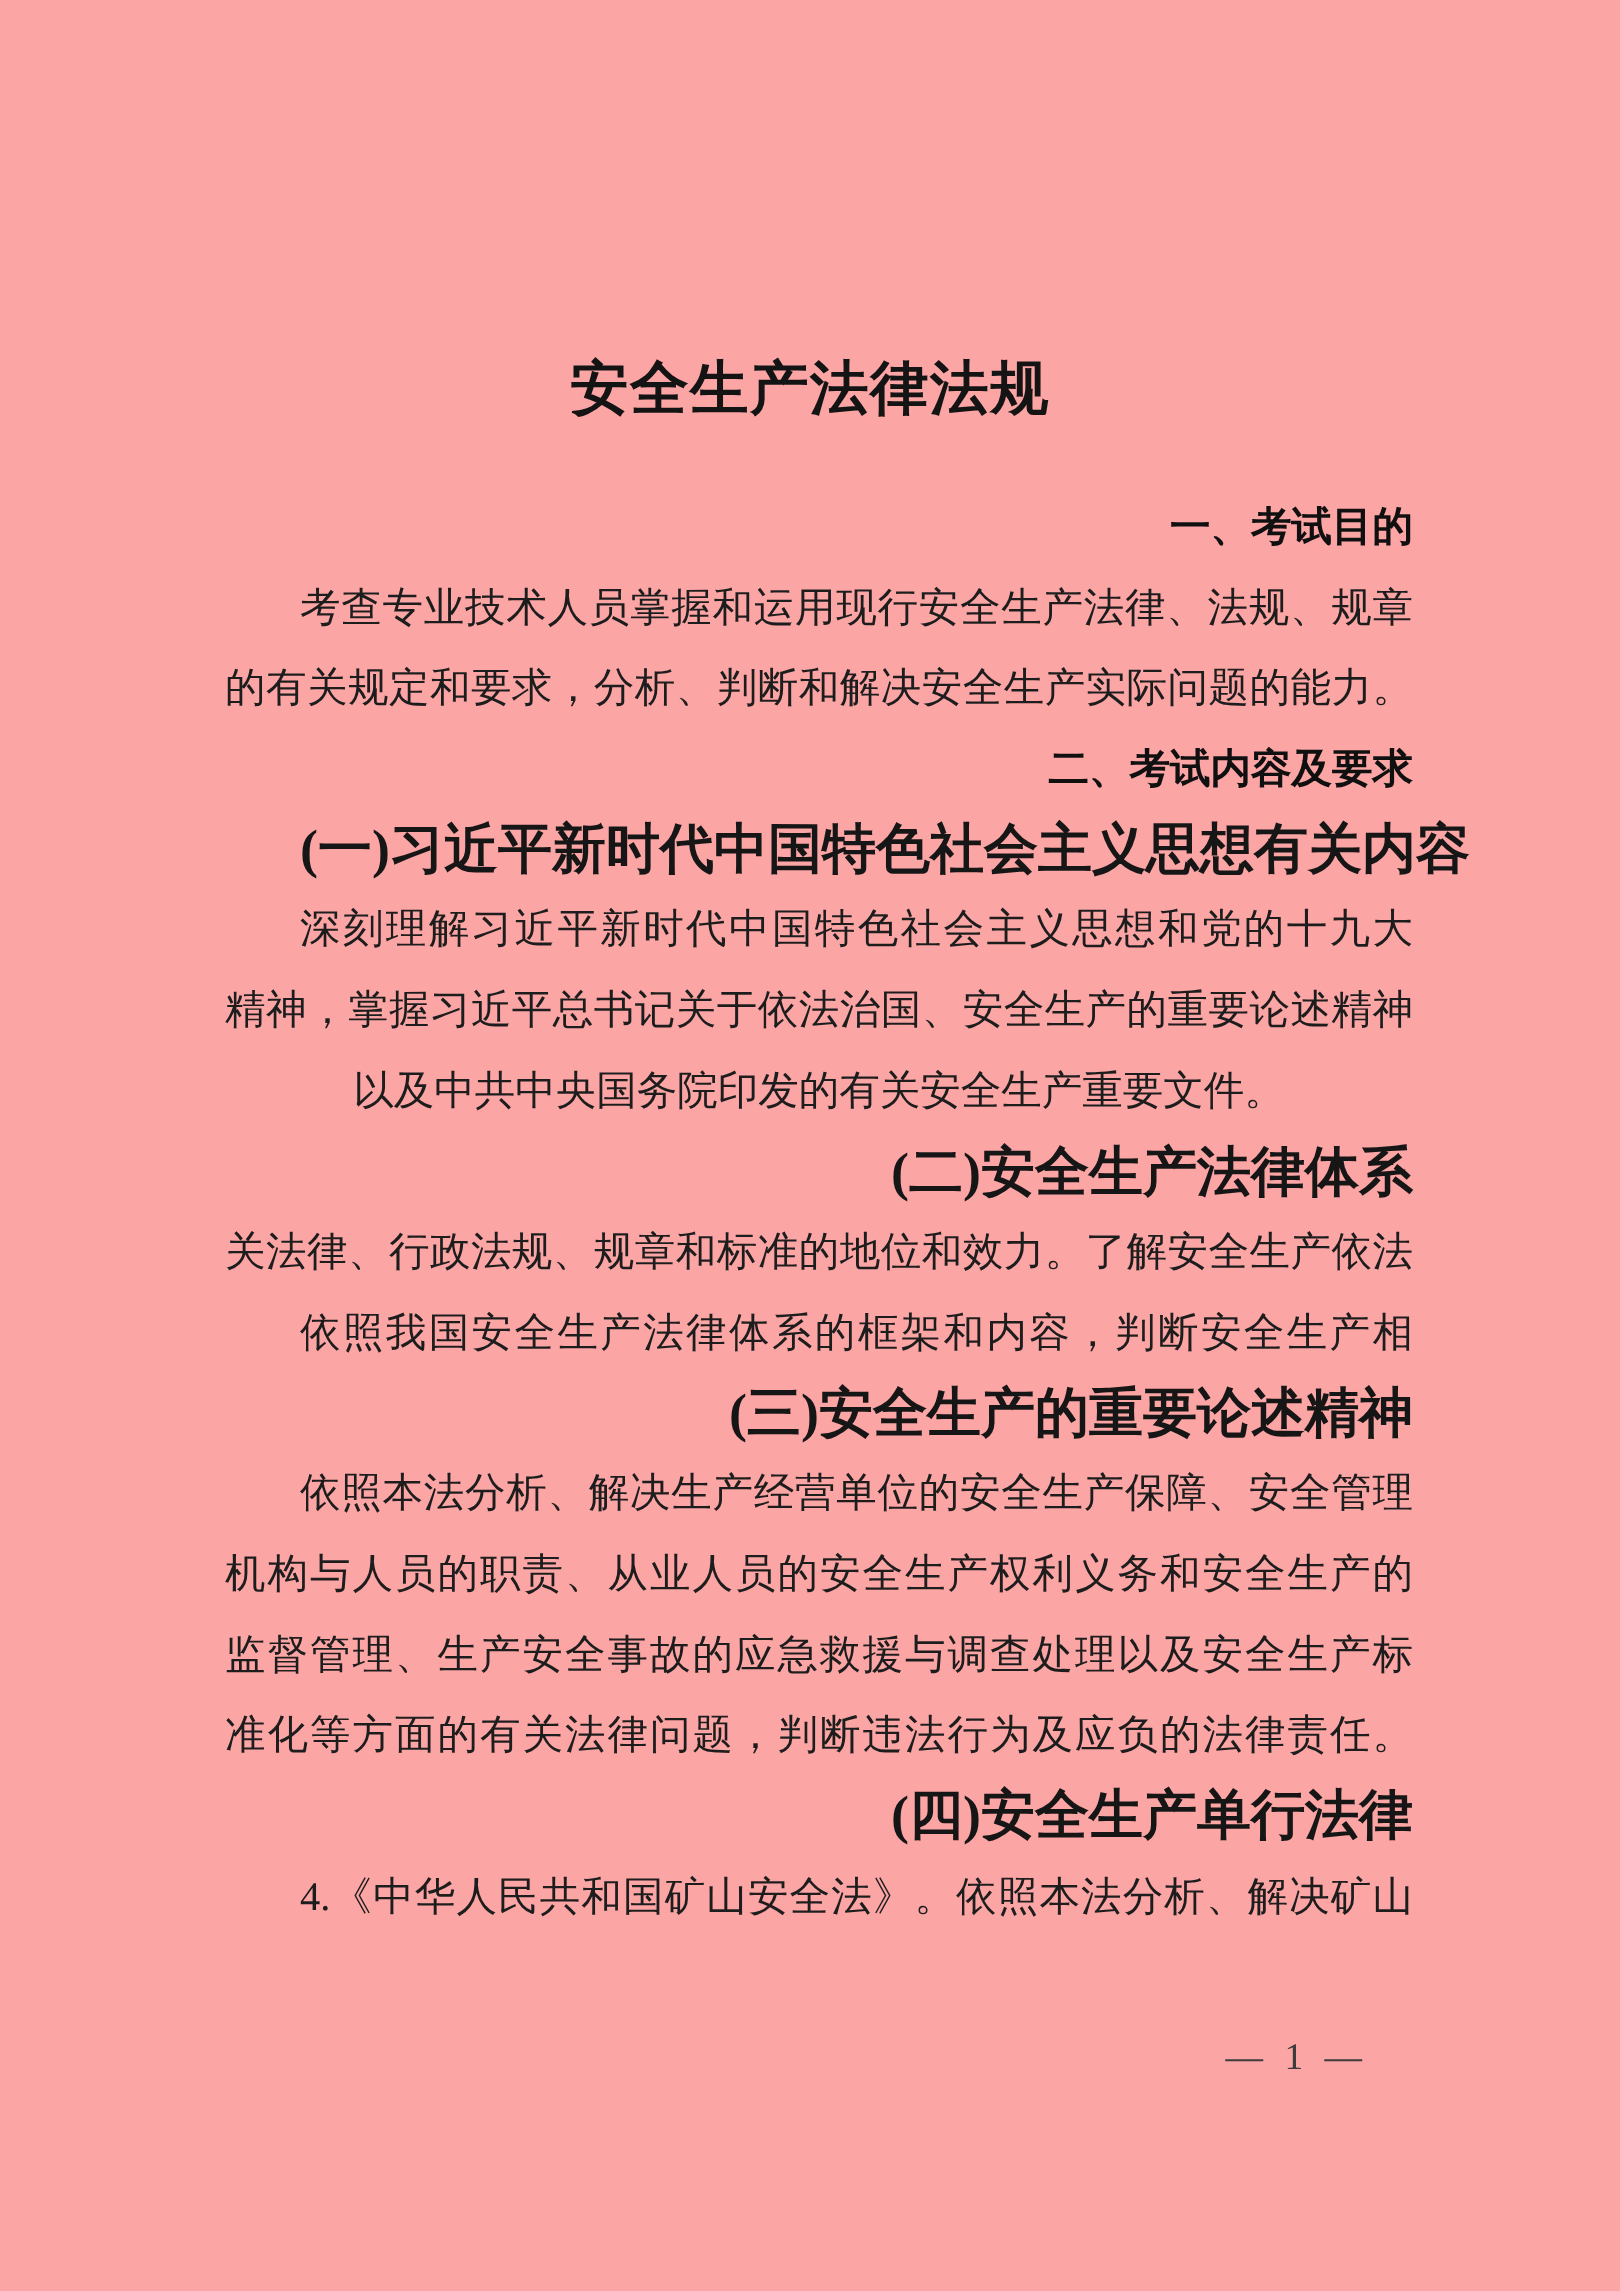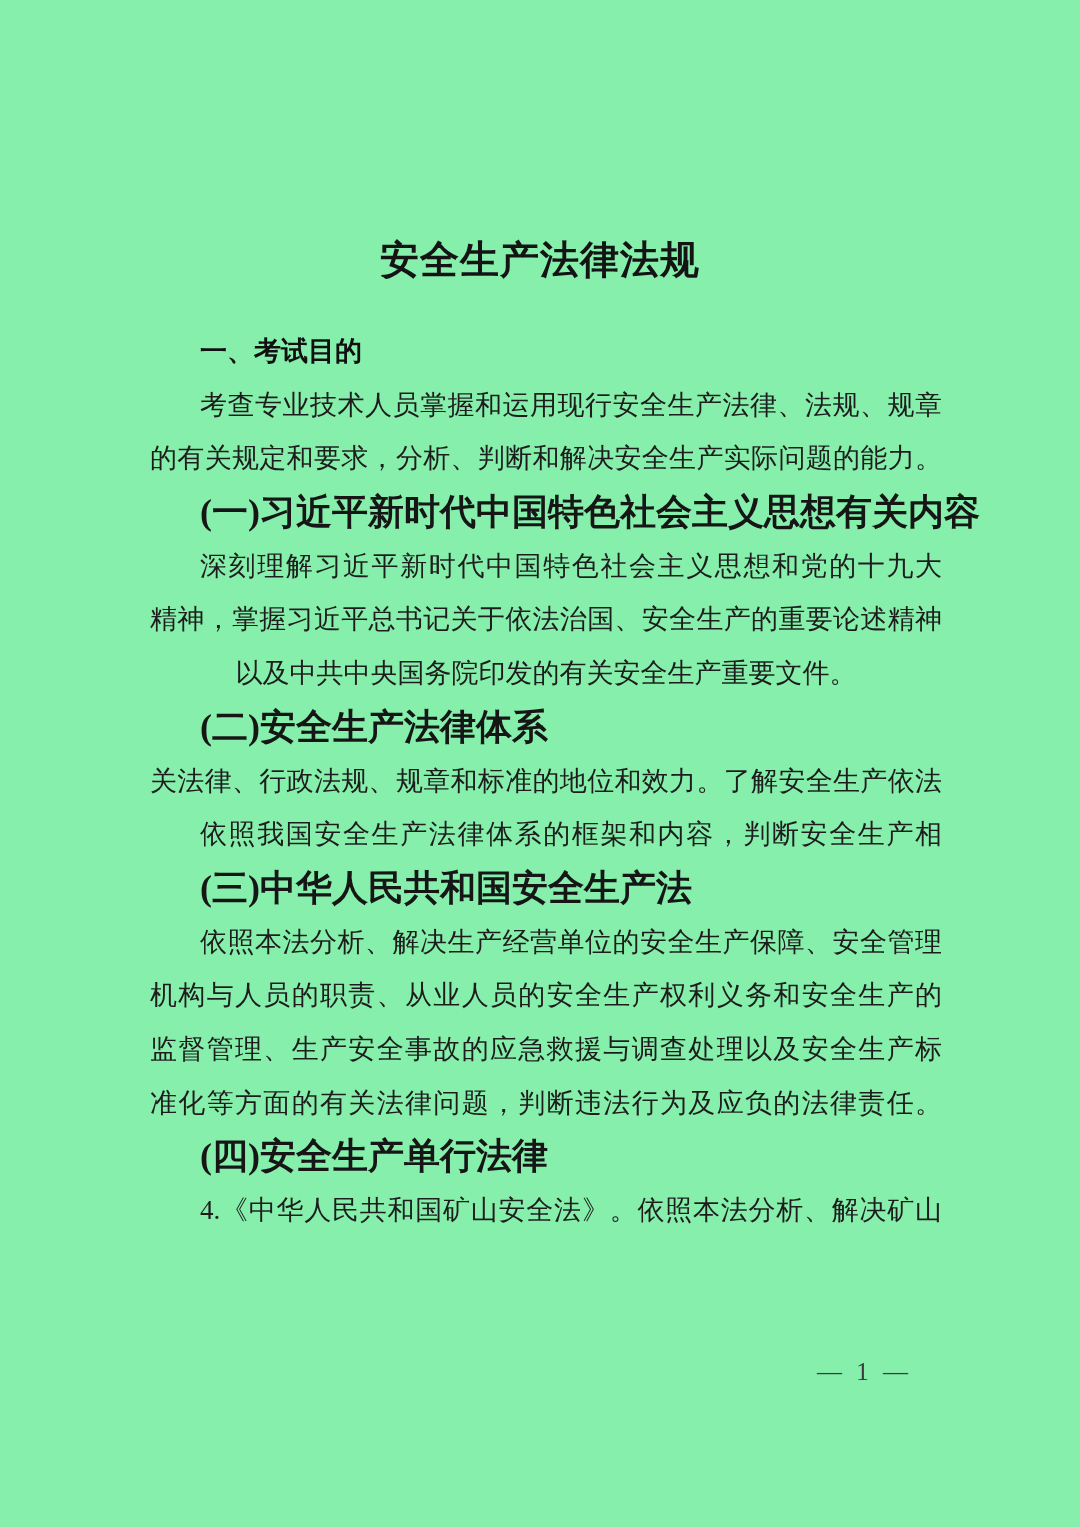--- a/index.html
+++ b/index.html
@@ -5,21 +5,21 @@
   html, body {
     margin: 0;
     padding: 0;
     background: #e8e8e8;
   }
   .page {
     position: relative;
     width: 1080px;
     height: 1527px;
     margin: 0 auto;
-    background: #86efac;
+    background: #fca5a5;
     overflow: hidden;
     font-family: "Liberation Serif", "DejaVu Serif", serif;
     color: #1d1d1d;
   }
   .doc-title {
     position: absolute;
     top: 232px;
     left: 0;
     width: 100%;
     height: 56px;
@@ -36,21 +36,21 @@
     left: 150px;
     width: 792px;
   }
   .line {
     height: 53.7px;
     line-height: 53.7px;
     font-size: 27px;
     white-space: nowrap;
     color: #1d1d1d;
   }
-  .line.indent { padding-left: 50px; }
+  .line.indent { padding-left: 50px; text-align: right; }
   .line.stretch {
     white-space: normal;
     text-align: justify;
     text-align-last: justify;
     text-justify: inter-character;
     overflow: hidden;
   }
   .line.heading {
     font-family: "Liberation Sans", "DejaVu Sans", sans-serif;
     font-weight: bold;
@@ -81,28 +81,29 @@
 </head>
 <body>
 
 <div class="page">
   <div class="doc-title">安全生产法律法规</div>
 
   <div class="content">
       <div class="line heading indent">一、考试目的</div>
       <div class="line body indent stretch">考查专业技术人员掌握和运用现行安全生产法律、法规、规章</div>
       <div class="line body stretch">的有关规定和要求，分析、判断和解决安全生产实际问题的能力。</div>
+      <div class="line heading indent">二、考试内容及要求</div>
       <div class="line subheading indent">(一)习近平新时代中国特色社会主义思想有关内容</div>
       <div class="line body indent stretch">深刻理解习近平新时代中国特色社会主义思想和党的十九大</div>
       <div class="line body stretch">精神，掌握习近平总书记关于依法治国、安全生产的重要论述精神</div>
       <div class="line body">以及中共中央国务院印发的有关安全生产重要文件。</div>
       <div class="line subheading indent">(二)安全生产法律体系</div>
       <div class="line body stretch">关法律、行政法规、规章和标准的地位和效力。了解安全生产依法</div>
       <div class="line body indent stretch">依照我国安全生产法律体系的框架和内容，判断安全生产相</div>
-      <div class="line subheading indent">(三)中华人民共和国安全生产法</div>
+      <div class="line subheading indent">(三)安全生产的重要论述精神</div>
       <div class="line body indent stretch">依照本法分析、解决生产经营单位的安全生产保障、安全管理</div>
       <div class="line body stretch">机构与人员的职责、从业人员的安全生产权利义务和安全生产的</div>
       <div class="line body stretch">监督管理、生产安全事故的应急救援与调查处理以及安全生产标</div>
       <div class="line body stretch">准化等方面的有关法律问题，判断违法行为及应负的法律责任。</div>
       <div class="line subheading indent">(四)安全生产单行法律</div>
       <div class="line body indent stretch">4.《中华人民共和国矿山安全法》。依照本法分析、解决矿山</div>
     </div>
 
   <div class="page-number">— 1 —</div>
 </div>

